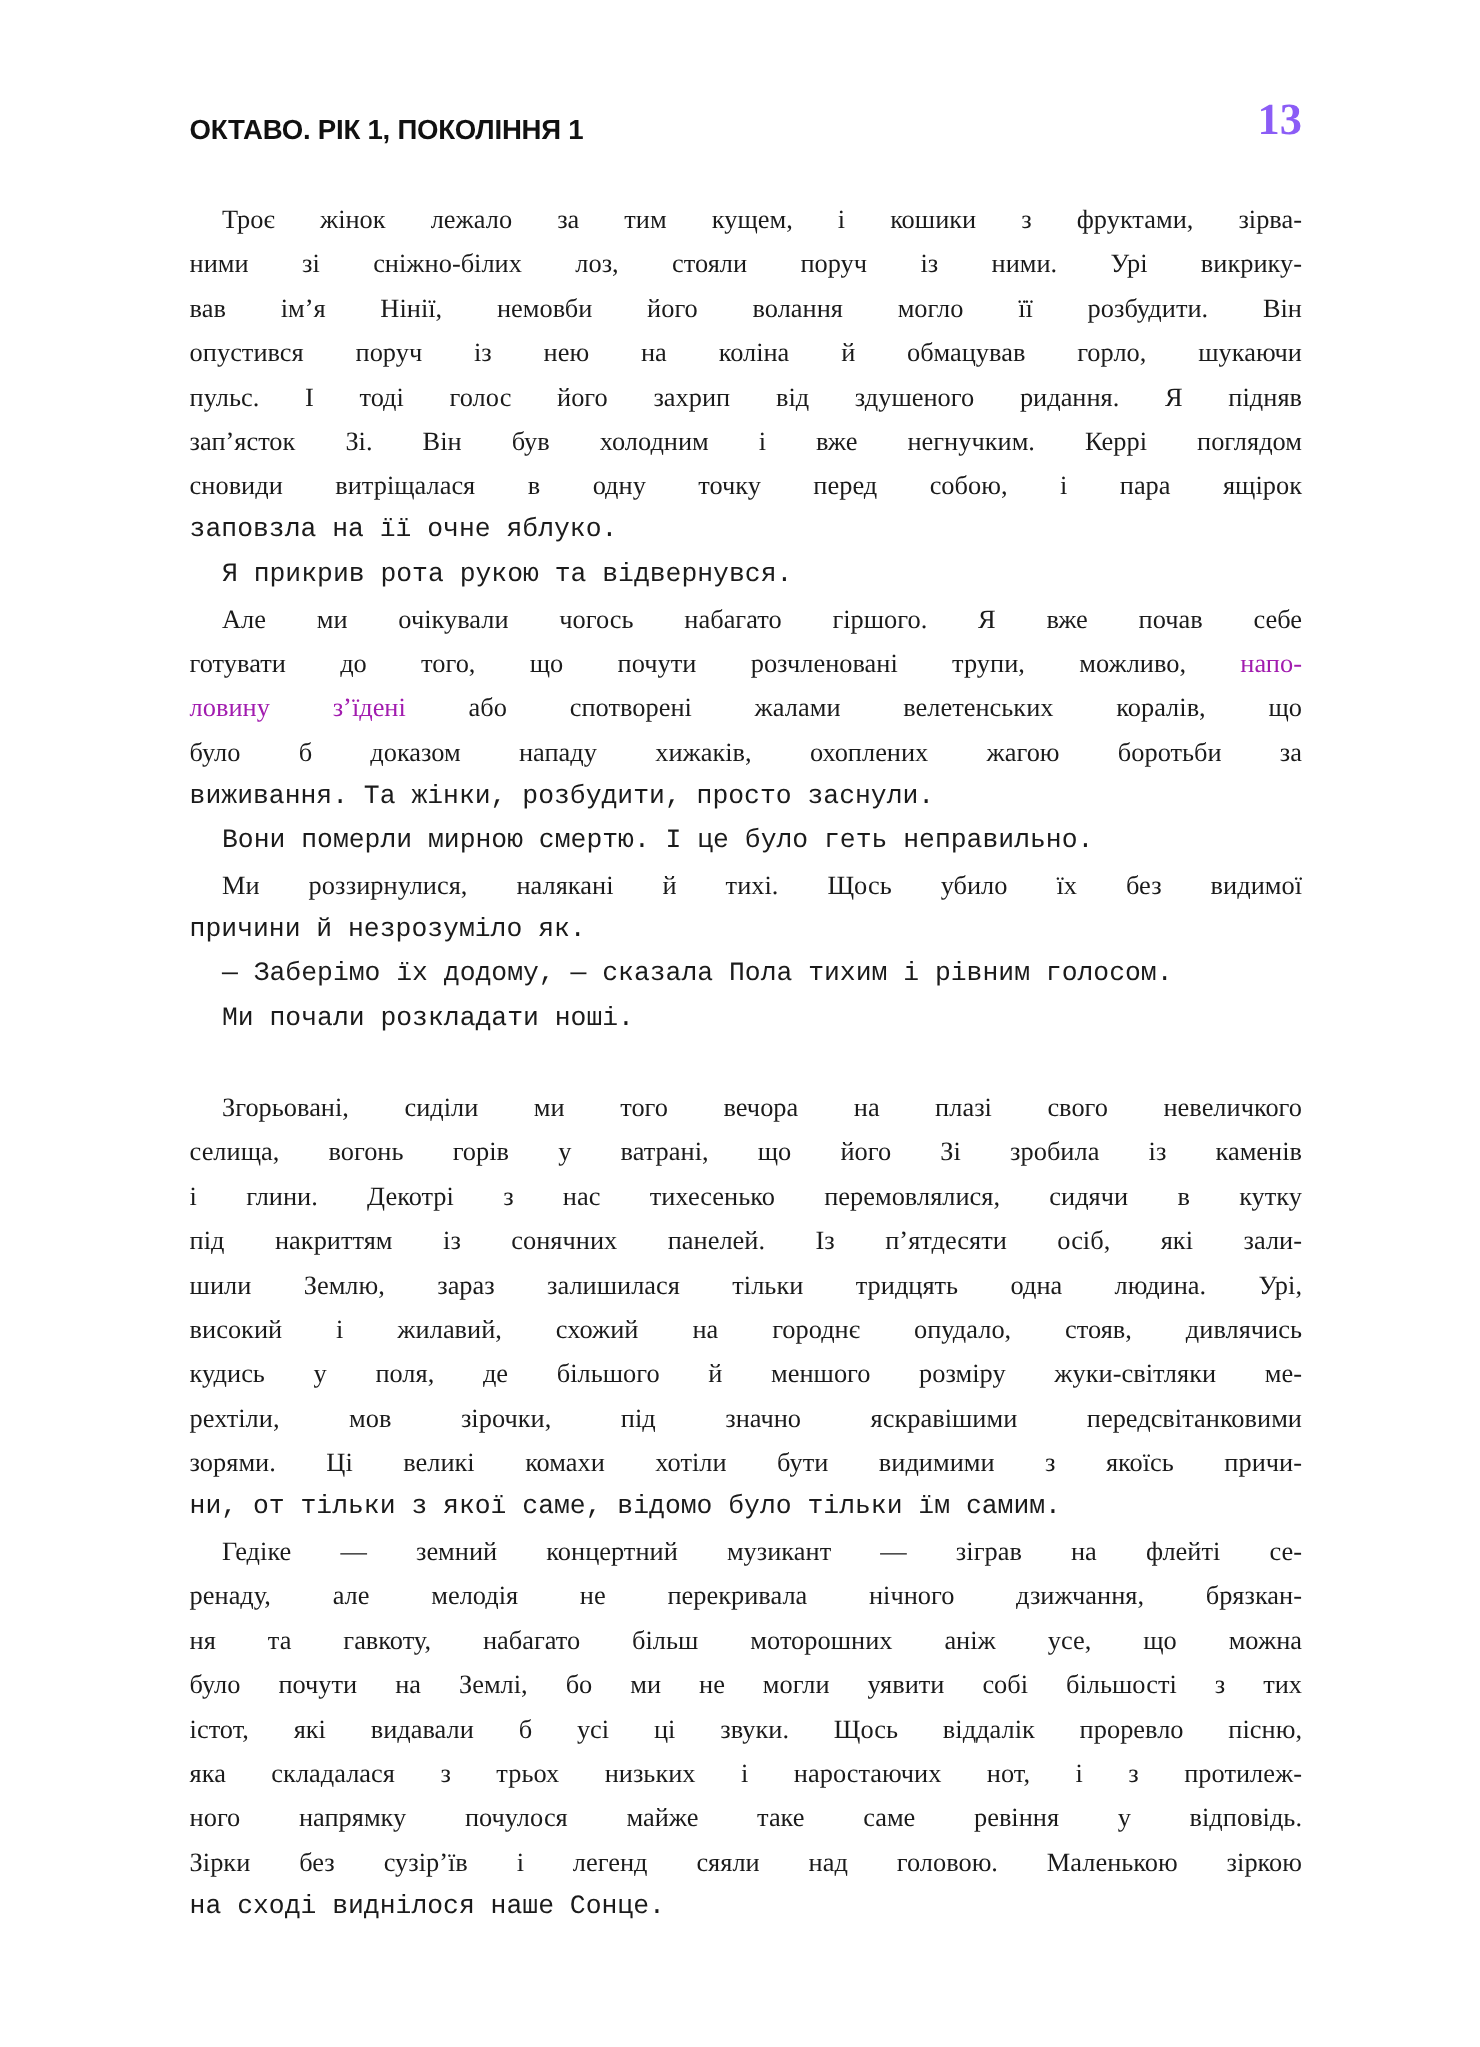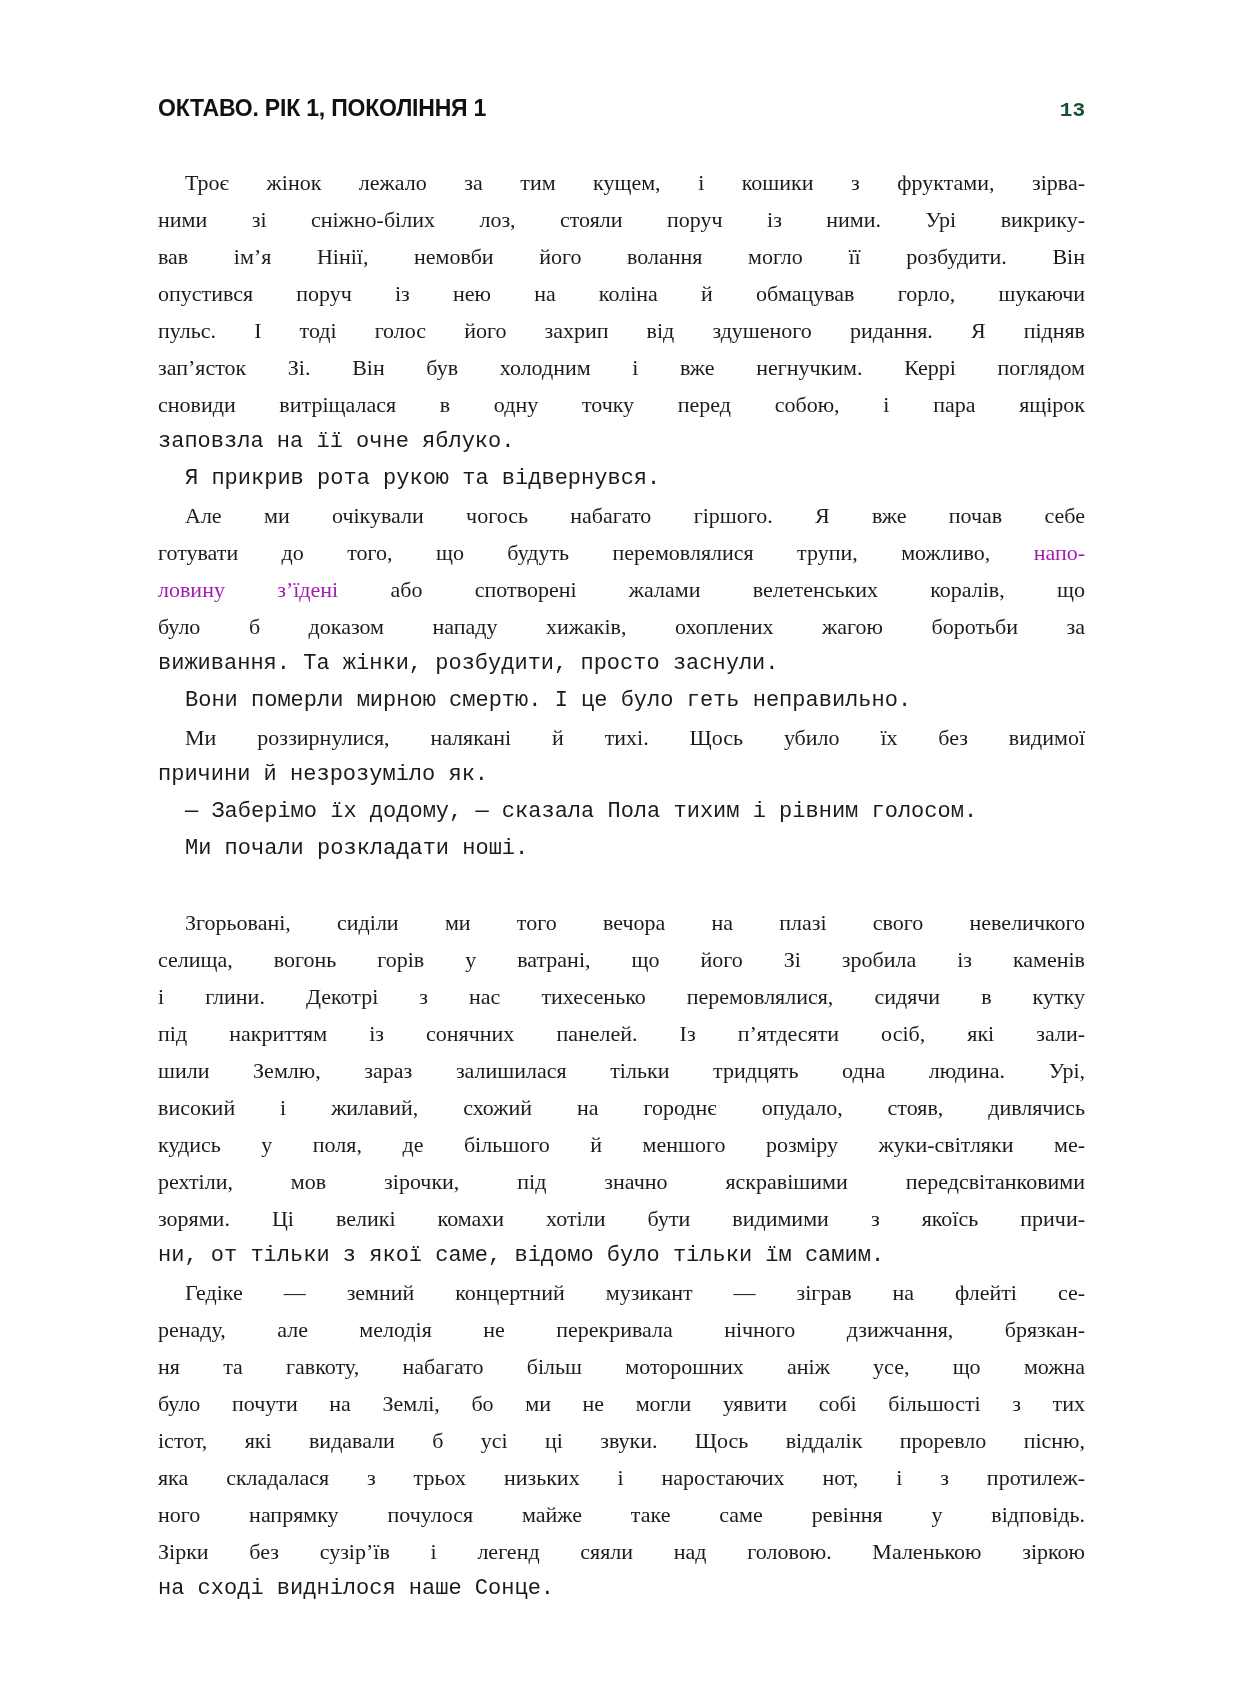--- a/index.html
+++ b/index.html
@@ -30,24 +30,24 @@
   }
   .running-title {
     font-family: "Liberation Sans", "DejaVu Sans", sans-serif;
     font-weight: 700;
     font-size: 23px;
     letter-spacing: -0.2px;
     color: #111111;
     white-space: nowrap;
   }
   .page-number {
-    font-family: Liberation Mono, monospace;
+    font-family: Liberation Serif, serif;
     font-weight: 700;
-    font-size: 21px;
-    color: #14532d;
+    font-size: 37px;
+    color: #8b5cf6;
   }
   .text-column {
     margin-top: 42px;
     width: 927px;
     font-size: 22px;
     line-height: 37px;
   }
   .paragraph { margin: 0; }
   .paragraph.section-break { margin-top: 37px; }
   .line {
@@ -77,21 +77,21 @@
         <div class="line"><span>пульс. І тоді голос його захрип від здушеного ридання. Я підняв</span></div>
         <div class="line"><span>зап’ясток Зі. Він був холодним і вже негнучким. Керрі поглядом</span></div>
         <div class="line"><span>сновиди витріщалася в одну точку перед собою, і пара ящірок</span></div>
         <div class="line last"><span>заповзла на її очне яблуко.</span></div>
       </div>
       <div class="paragraph">
         <div class="line last indent"><span>Я прикрив рота рукою та відвернувся.</span></div>
       </div>
       <div class="paragraph">
         <div class="line indent"><span>Але ми очікували чогось набагато гіршого. Я вже почав себе</span></div>
-        <div class="line"><span>готувати до того, що будуть перемовлялися трупи, можливо, </span><span class="accent">напо-</span></div>
+        <div class="line"><span>готувати до того, що почути розчленовані трупи, можливо, </span><span class="accent">напо-</span></div>
         <div class="line"><span class="accent">ловину з’їдені</span><span> або спотворені жалами велетенських коралів, що</span></div>
         <div class="line"><span>було б доказом нападу хижаків, охоплених жагою боротьби за</span></div>
         <div class="line last"><span>виживання. Та жінки, розбудити, просто заснули.</span></div>
       </div>
       <div class="paragraph">
         <div class="line last indent"><span>Вони померли мирною смертю. І це було геть неправильно.</span></div>
       </div>
       <div class="paragraph">
         <div class="line indent"><span>Ми роззирнулися, налякані й тихі. Щось убило їх без видимої</span></div>
         <div class="line last"><span>причини й незрозуміло як.</span></div>

